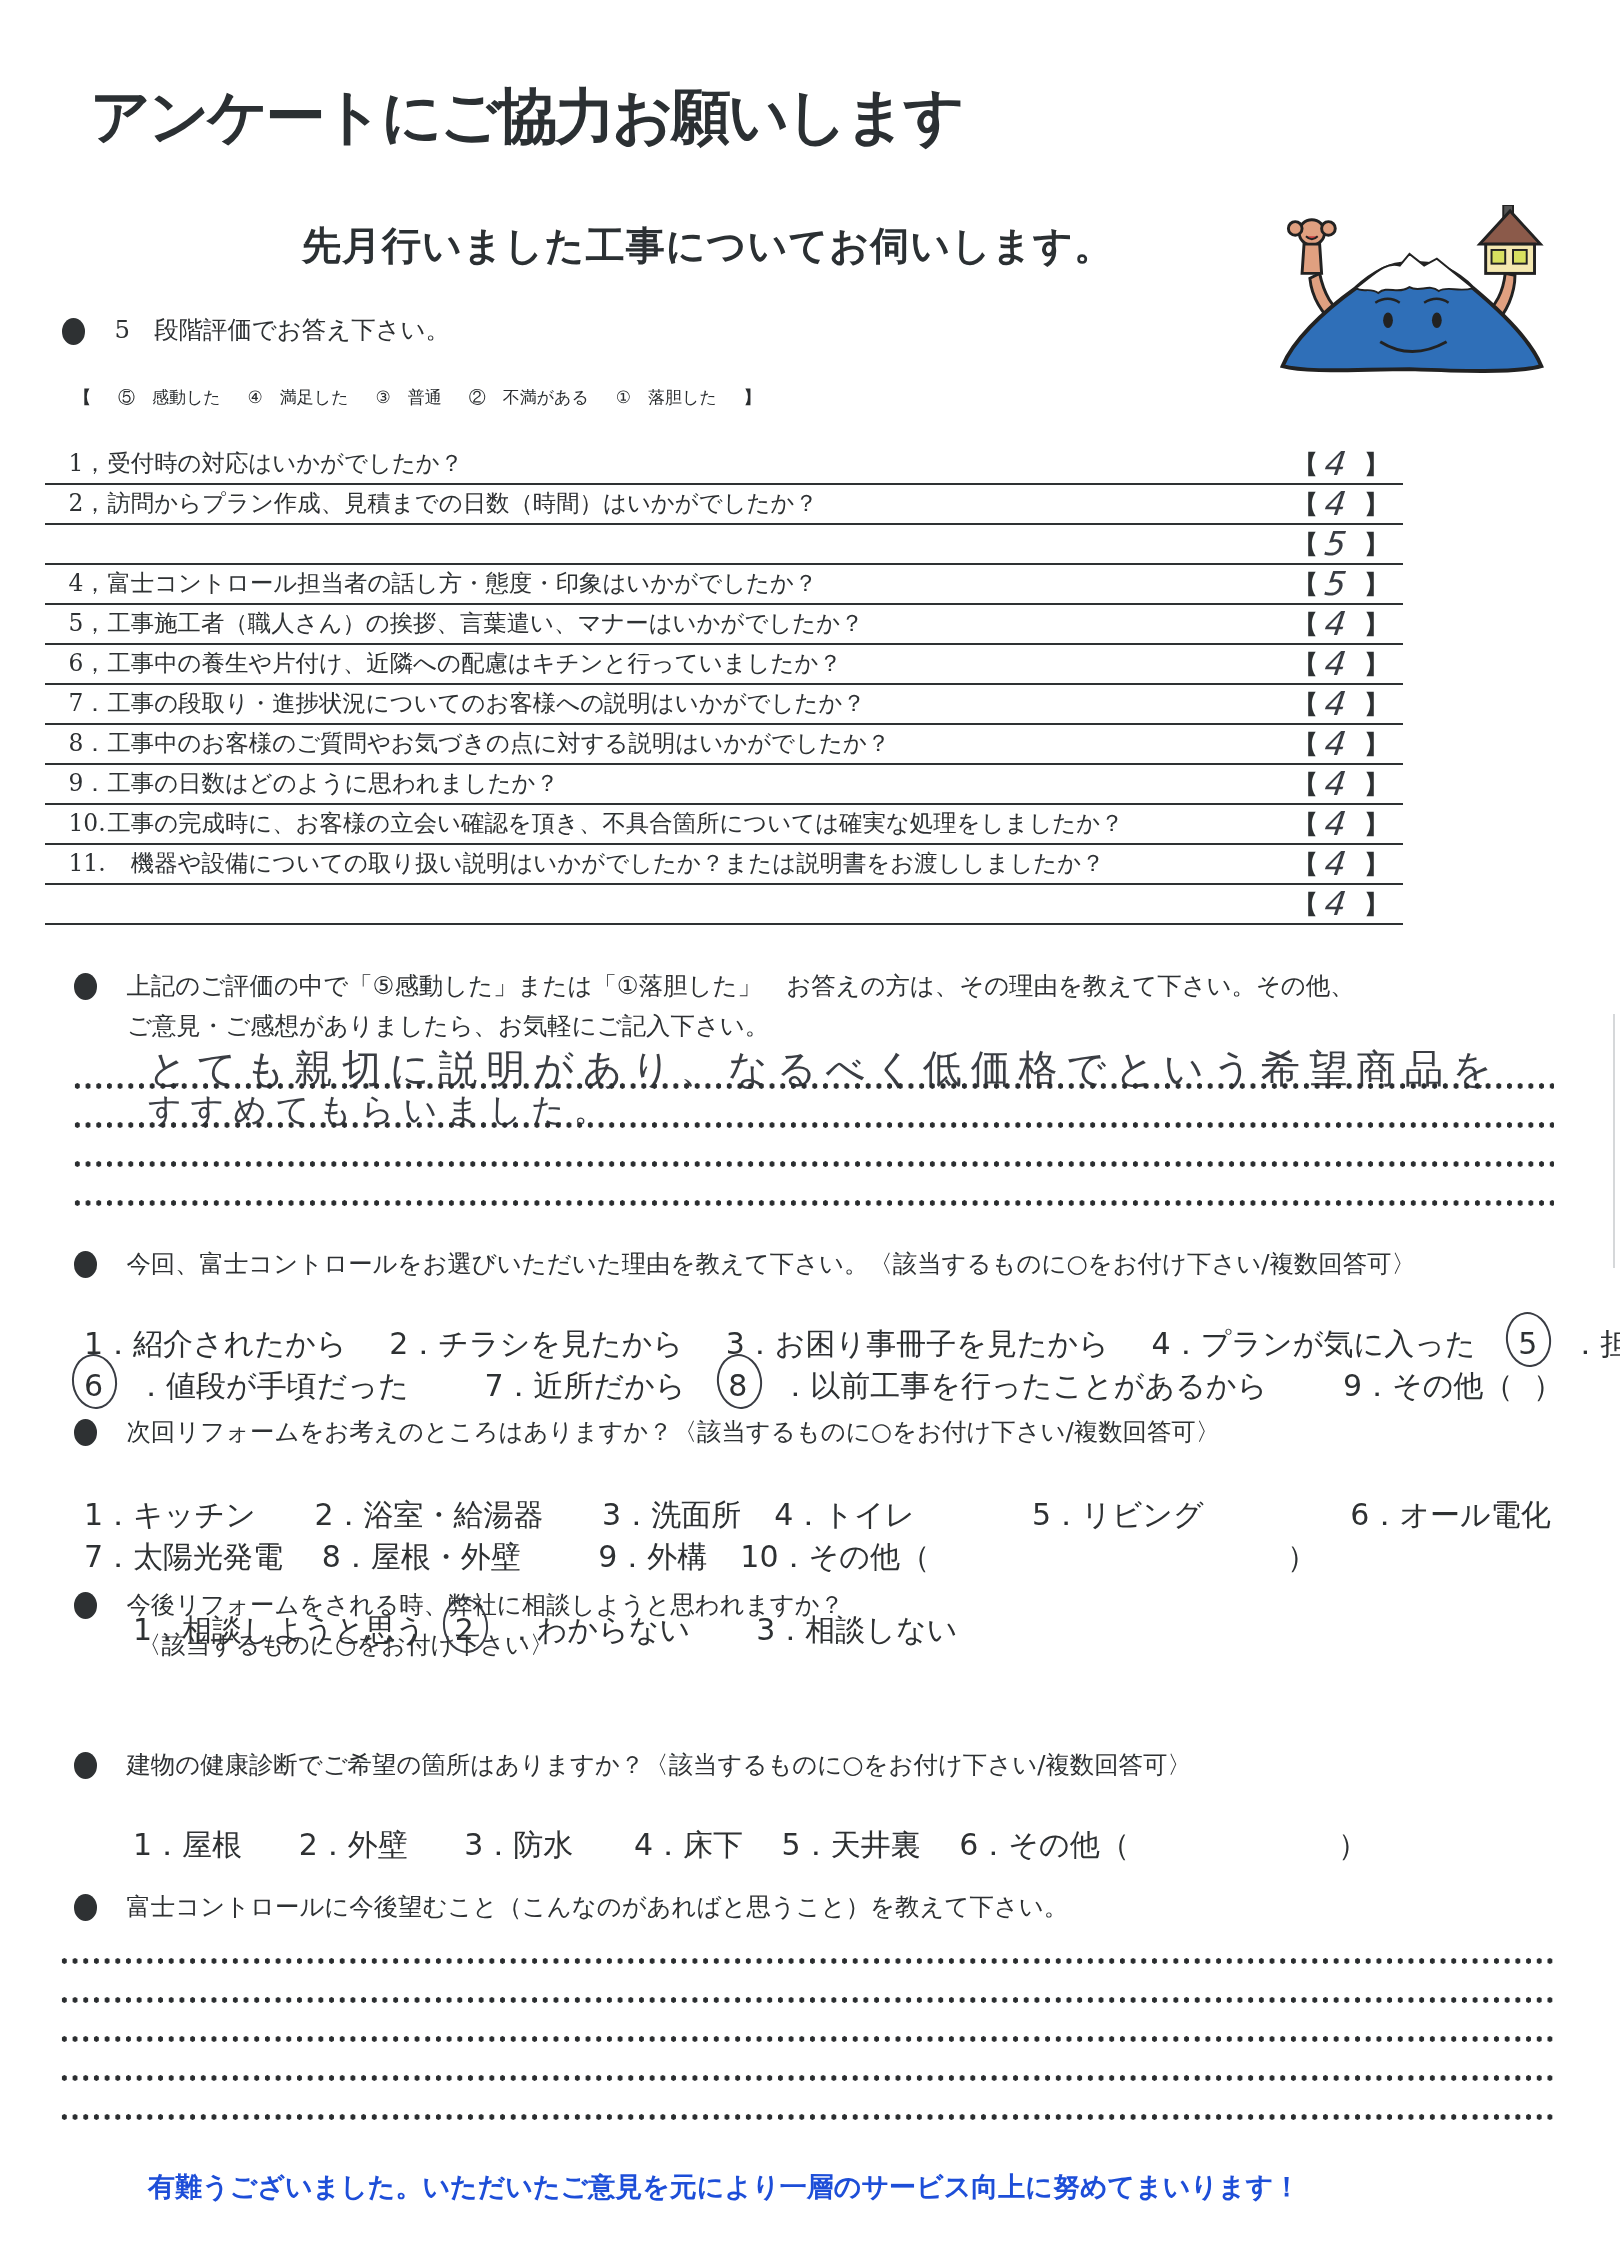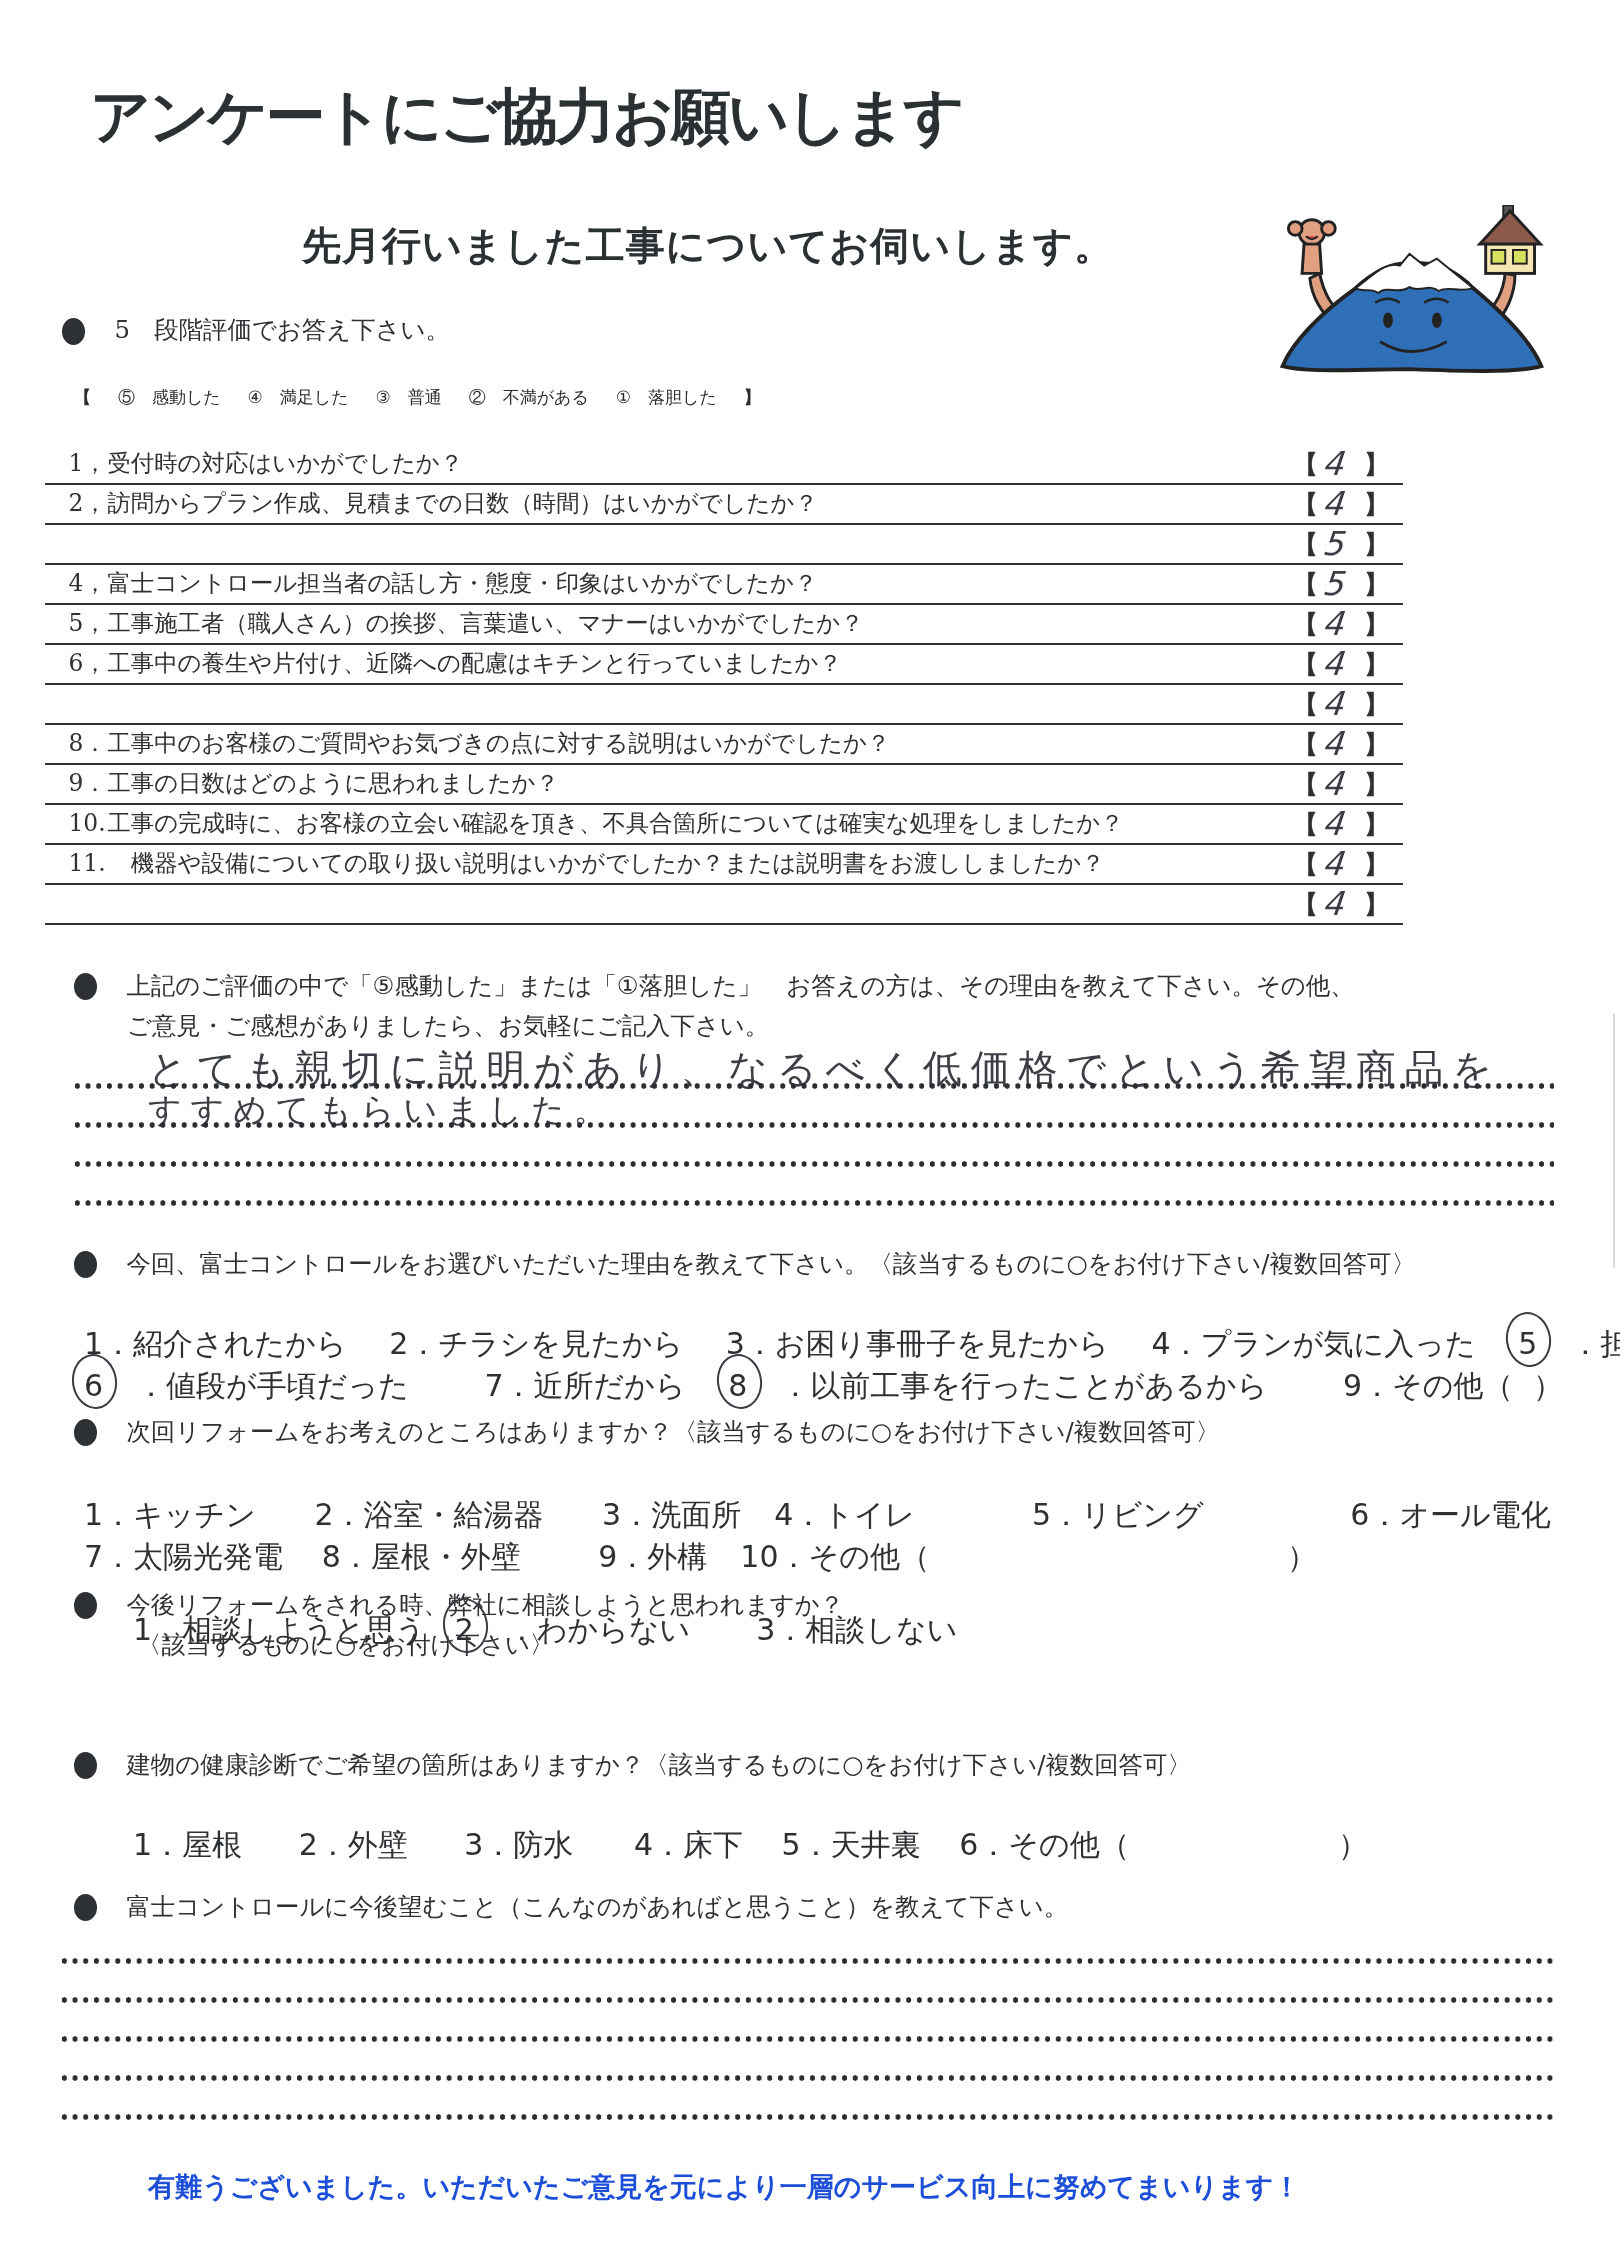--- a/index.html
+++ b/index.html
@@ -135,20 +135,21 @@
     </div>
     <div class="row">
       <div class="row-text"><span class="num">6，</span><span>工事中の養生や片付け、近隣への配慮はキチンと行っていましたか？</span></div>
       <div class="row-bracket">
         <span>【</span>
         <span>】</span>
       </div>
       <div class="row-answer">4</div>
     </div>
     <div class="row">
+      <div class="row-text"><span class="num">7．</span><span>工事の段取り・進捗状況についてのお客様への説明はいかがでしたか？</span></div>
       <div class="row-bracket">
         <span>【</span>
         <span>】</span>
       </div>
       <div class="row-answer">4</div>
     </div>
     <div class="row">
       <div class="row-text"><span class="num">8．</span><span>工事中のお客様のご質問やお気づきの点に対する説明はいかがでしたか？</span></div>
       <div class="row-bracket">
         <span>【</span>

